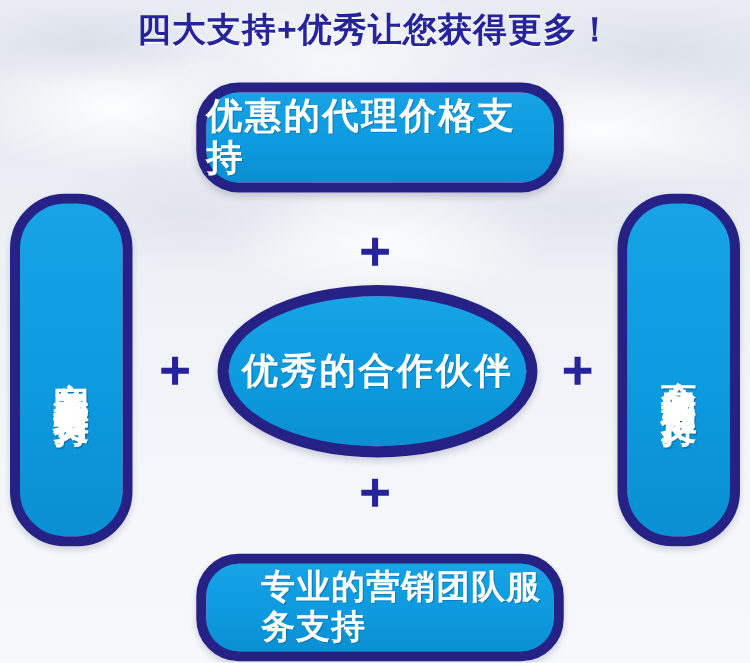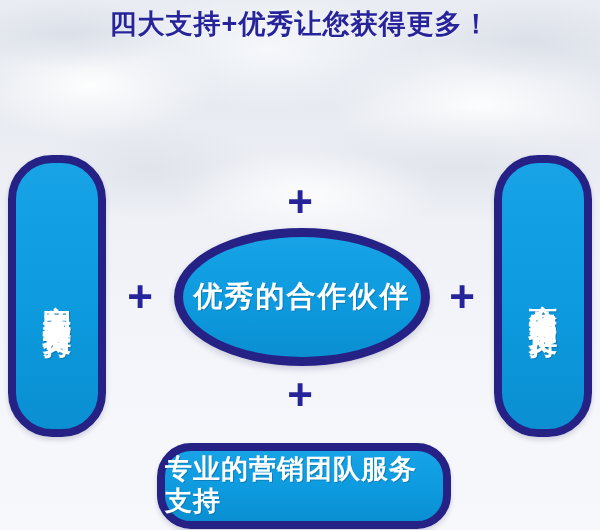--- a/index.html
+++ b/index.html
@@ -92,21 +92,21 @@
     border-radius: 34px;
   }
   #box-top .label { font-size: 29px; }
 
   
   #box-bottom {
     left: 157px;  top: 443px;
     width: 294px; height: 86px;
     border-radius: 34px;
   }
-  #box-bottom .label { font-size: 27px; letter-spacing: 1px; }
+  #box-bottom .label { font-size: 27px; letter-spacing: 1px; padding-left: 44px; }
 
   
   #box-left {
     left: 8px;  top: 155px;
     width: 98px; height: 282px;
     border-radius: 44px;
   }
   #box-right {
     left: 494px; top: 155px;
     width: 98px;  height: 282px;
@@ -167,20 +167,23 @@
   <div class="cloud c2"></div>
   <div class="cloud c3"></div>
   <div class="cloud c4"></div>
   <div class="cloud c5"></div>
   <div class="cloud c6"></div>
   <div class="cloud c7"></div>
   <div class="cloud c8"></div>
 
   <div id="title">四大支持+优秀让您获得更多！</div>
 
+  <div id="box-top" class="capsule">
+    <span class="label">优惠的代理价格支持</span>
+  </div>
 
   <div id="box-left" class="capsule vertical">
     <span class="label">完善的业务培训支持</span>
   </div>
 
   <div id="box-right" class="capsule vertical">
     <span class="label">全面的市场推广支持</span>
   </div>
 
   <div id="box-bottom" class="capsule">

